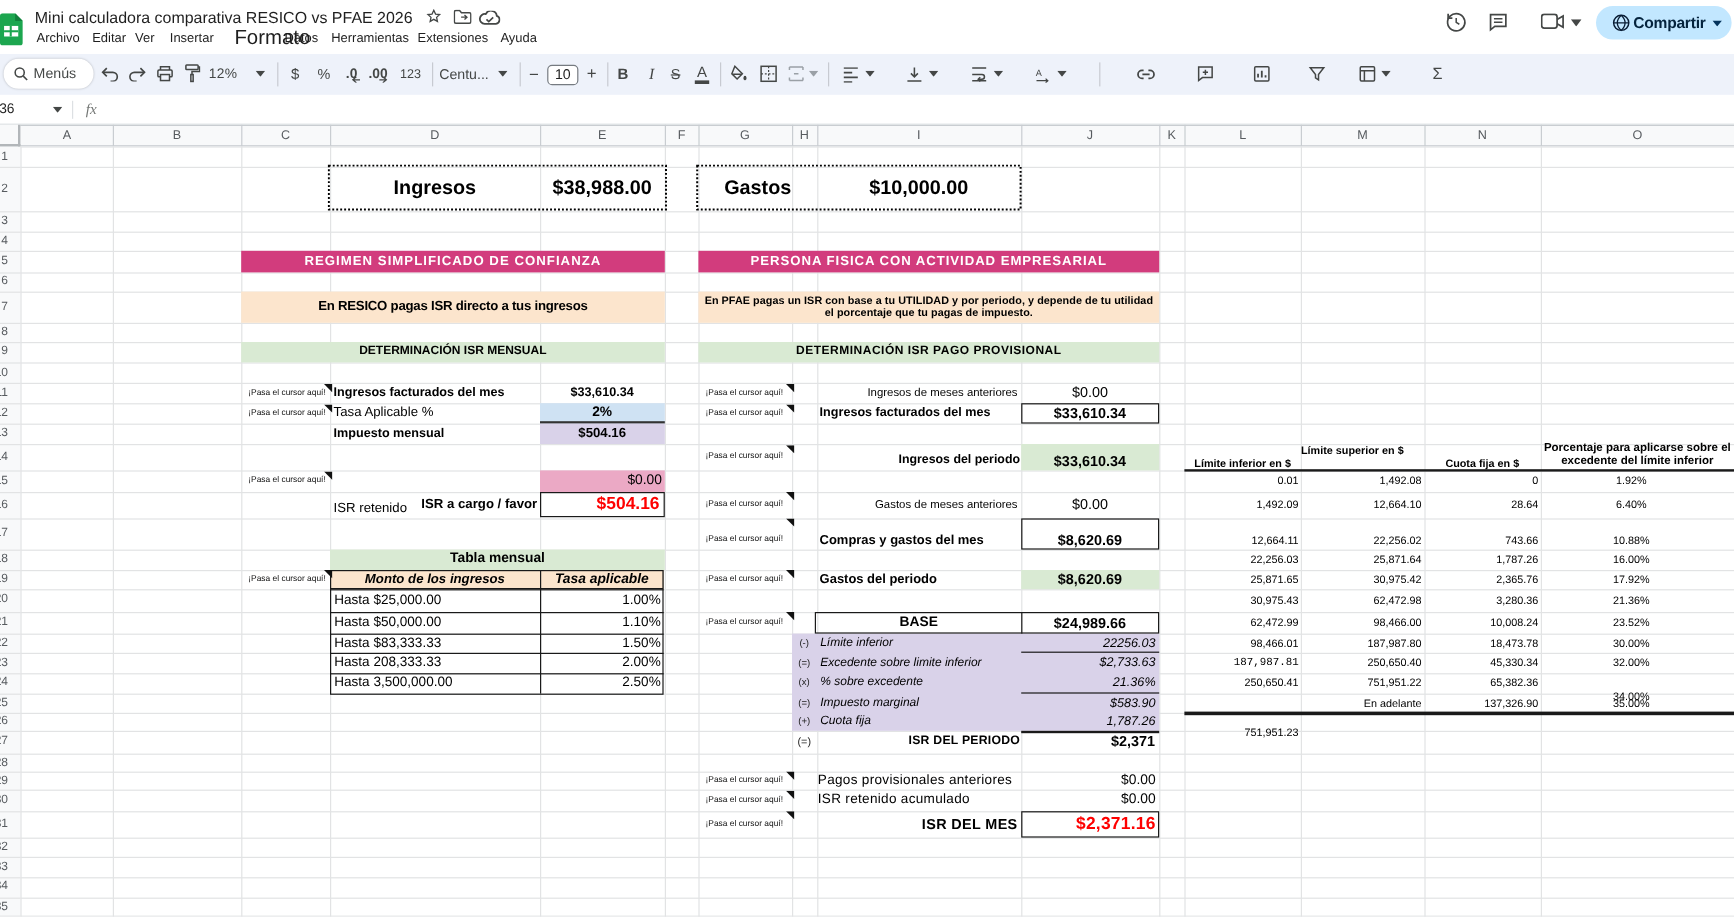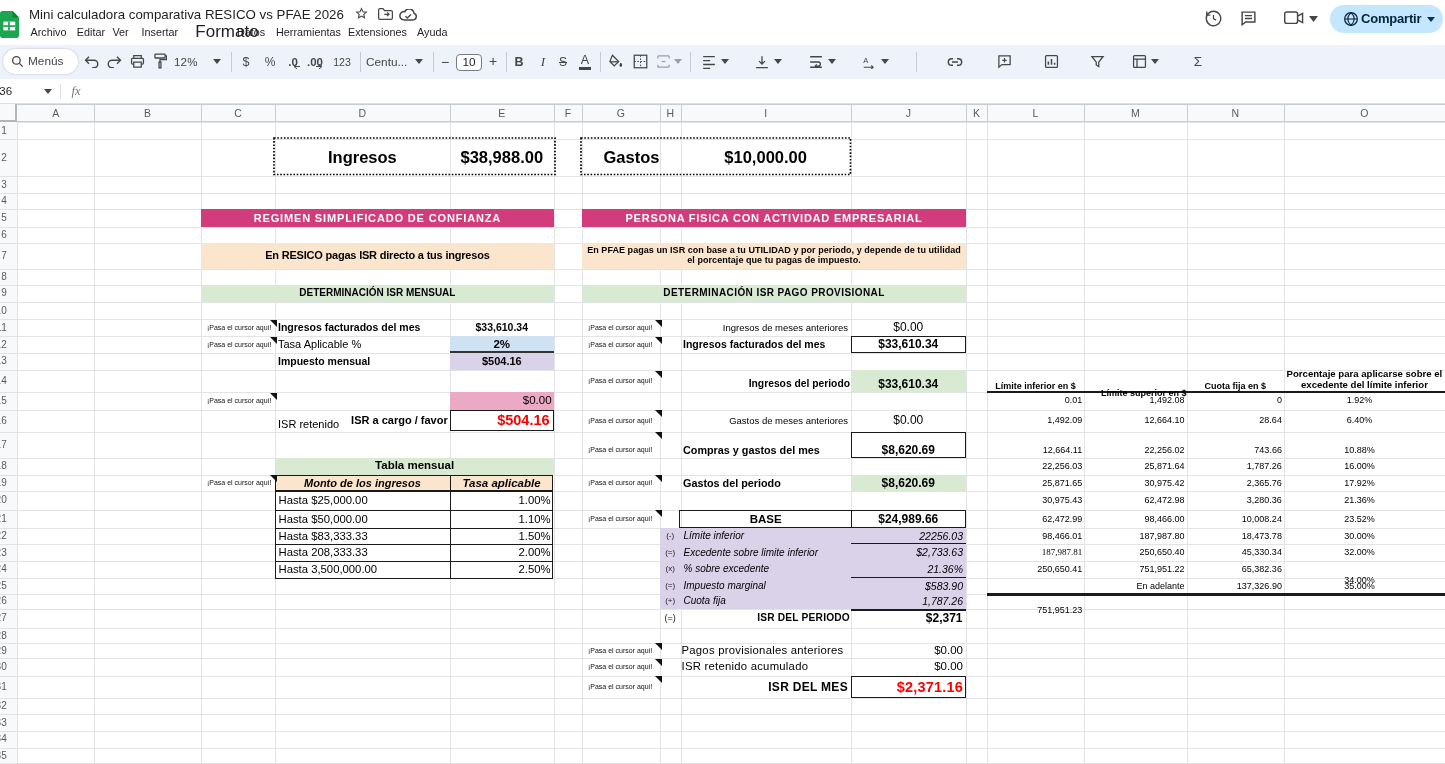--- a/index.html
+++ b/index.html
@@ -502,21 +502,21 @@
 <div style="position:absolute;left:659.6px;top:609.2px;width:21.2px;height:18.3px;font-family:'Liberation Sans',sans-serif;font-size:9px;color:#222;line-height:18.3px;text-align:center;white-space:nowrap;overflow:visible;">(=)</div>
 <div style="position:absolute;left:680.8px;top:609.2px;width:169.2px;height:18.3px;font-family:'Liberation Sans',sans-serif;font-size:10.2px;color:#000;line-height:18.3px;text-align:right;white-space:nowrap;font-weight:700;letter-spacing:0.2px;overflow:visible;">ISR DEL PERIODO</div>
 <div style="position:absolute;left:850.5px;top:609.2px;width:112.0px;height:18.3px;font-family:'Liberation Sans',sans-serif;font-size:12px;color:#000;line-height:18.3px;text-align:right;white-space:nowrap;font-weight:700;overflow:visible;">$2,371</div>
 <div style="position:absolute;left:681.5px;top:642.5px;width:167.0px;height:15.5px;font-family:'Liberation Sans',sans-serif;font-size:11.3px;color:#000;line-height:15.5px;text-align:left;white-space:nowrap;letter-spacing:0.25px;overflow:visible;">Pagos provisionales anteriores</div>
 <div style="position:absolute;left:850.5px;top:642.5px;width:112.5px;height:15.5px;font-family:'Liberation Sans',sans-serif;font-size:11.5px;color:#000;line-height:15.5px;text-align:right;white-space:nowrap;overflow:visible;">$0.00</div>
 <div style="position:absolute;left:681.5px;top:658.0px;width:167.0px;height:17.6px;font-family:'Liberation Sans',sans-serif;font-size:11.3px;color:#000;line-height:17.6px;text-align:left;white-space:nowrap;letter-spacing:0.25px;overflow:visible;">ISR retenido acumulado</div>
 <div style="position:absolute;left:850.5px;top:658.0px;width:112.5px;height:17.6px;font-family:'Liberation Sans',sans-serif;font-size:11.5px;color:#000;line-height:17.6px;text-align:right;white-space:nowrap;overflow:visible;">$0.00</div>
 <div style="position:absolute;left:680.8px;top:675.6px;width:167.2px;height:22.1px;font-family:'Liberation Sans',sans-serif;font-size:12px;color:#000;line-height:22.1px;text-align:right;white-space:nowrap;font-weight:700;letter-spacing:0.3px;overflow:visible;">ISR DEL MES</div>
 <div style="position:absolute;left:850.5px;top:675.6px;width:112.5px;height:22.1px;font-family:'Liberation Sans',sans-serif;font-size:14.5px;color:#fe0000;line-height:22.1px;text-align:right;white-space:nowrap;font-weight:700;letter-spacing:0.2px;overflow:visible;">$2,371.16</div>
 <div style="position:absolute;left:986.9px;top:378.5px;width:97.3px;height:14.0px;font-family:'Liberation Sans',sans-serif;font-size:9px;color:#000;line-height:14.0px;text-align:center;white-space:nowrap;font-weight:700;overflow:visible;">Límite inferior en $</div>
-<div style="position:absolute;left:1084.2px;top:386px;width:102.4px;height:14.0px;font-family:'Liberation Sans',sans-serif;font-size:9px;color:#000;line-height:14.0px;text-align:right;white-space:nowrap;font-weight:700;overflow:visible;">Límite superior en $</div>
+<div style="position:absolute;left:1084.2px;top:368px;width:102.4px;height:14.0px;font-family:'Liberation Sans',sans-serif;font-size:9px;color:#000;line-height:14.0px;text-align:left;white-space:nowrap;font-weight:700;overflow:visible;">Límite superior en $</div>
 <div style="position:absolute;left:1186.6px;top:378.5px;width:97.3px;height:14.0px;font-family:'Liberation Sans',sans-serif;font-size:9px;color:#000;line-height:14.0px;text-align:center;white-space:nowrap;font-weight:700;overflow:visible;">Cuota fija en $</div>
 <div style="position:absolute;left:1283.9px;top:369.0px;width:161.1px;height:23.0px;;font-family:'Liberation Sans',sans-serif;font-size:9.6px;font-weight:700;text-align:center;line-height:10.8px;color:#000;white-space:nowrap">Porcentaje para aplicarse sobre el<br>excedente del límite inferior</div>
 <div style="position:absolute;left:986.9px;top:392.3px;width:95.3px;height:17.3px;font-family:'Liberation Sans',sans-serif;font-size:9px;color:#000;line-height:17.3px;text-align:right;white-space:nowrap;overflow:visible;">0.01</div>
 <div style="position:absolute;left:1084.2px;top:392.3px;width:100.4px;height:17.3px;font-family:'Liberation Sans',sans-serif;font-size:9px;color:#000;line-height:17.3px;text-align:right;white-space:nowrap;overflow:visible;">1,492.08</div>
 <div style="position:absolute;left:1186.6px;top:392.3px;width:95.3px;height:17.3px;font-family:'Liberation Sans',sans-serif;font-size:9px;color:#000;line-height:17.3px;text-align:right;white-space:nowrap;overflow:visible;">0</div>
 <div style="position:absolute;left:1283.9px;top:392.3px;width:151.1px;height:17.3px;font-family:'Liberation Sans',sans-serif;font-size:9px;color:#000;line-height:17.3px;text-align:center;white-space:nowrap;overflow:visible;">1.92%</div>
 <div style="position:absolute;left:986.9px;top:409.6px;width:95.3px;height:21.9px;font-family:'Liberation Sans',sans-serif;font-size:9px;color:#000;line-height:21.9px;text-align:right;white-space:nowrap;overflow:visible;">1,492.09</div>
 <div style="position:absolute;left:1084.2px;top:409.6px;width:100.4px;height:21.9px;font-family:'Liberation Sans',sans-serif;font-size:9px;color:#000;line-height:21.9px;text-align:right;white-space:nowrap;overflow:visible;">12,664.10</div>
 <div style="position:absolute;left:1186.6px;top:409.6px;width:95.3px;height:21.9px;font-family:'Liberation Sans',sans-serif;font-size:9px;color:#000;line-height:21.9px;text-align:right;white-space:nowrap;overflow:visible;">28.64</div>
 <div style="position:absolute;left:1283.9px;top:409.6px;width:151.1px;height:21.9px;font-family:'Liberation Sans',sans-serif;font-size:9px;color:#000;line-height:21.9px;text-align:center;white-space:nowrap;overflow:visible;">6.40%</div>
@@ -537,21 +537,21 @@
 <div style="position:absolute;left:1186.6px;top:491.4px;width:95.3px;height:18.1px;font-family:'Liberation Sans',sans-serif;font-size:9px;color:#000;line-height:18.1px;text-align:right;white-space:nowrap;overflow:visible;">3,280.36</div>
 <div style="position:absolute;left:1283.9px;top:491.4px;width:151.1px;height:18.1px;font-family:'Liberation Sans',sans-serif;font-size:9px;color:#000;line-height:18.1px;text-align:center;white-space:nowrap;overflow:visible;">21.36%</div>
 <div style="position:absolute;left:986.9px;top:509.5px;width:95.3px;height:18.2px;font-family:'Liberation Sans',sans-serif;font-size:9px;color:#000;line-height:18.2px;text-align:right;white-space:nowrap;overflow:visible;">62,472.99</div>
 <div style="position:absolute;left:1084.2px;top:509.5px;width:100.4px;height:18.2px;font-family:'Liberation Sans',sans-serif;font-size:9px;color:#000;line-height:18.2px;text-align:right;white-space:nowrap;overflow:visible;">98,466.00</div>
 <div style="position:absolute;left:1186.6px;top:509.5px;width:95.3px;height:18.2px;font-family:'Liberation Sans',sans-serif;font-size:9px;color:#000;line-height:18.2px;text-align:right;white-space:nowrap;overflow:visible;">10,008.24</div>
 <div style="position:absolute;left:1283.9px;top:509.5px;width:151.1px;height:18.2px;font-family:'Liberation Sans',sans-serif;font-size:9px;color:#000;line-height:18.2px;text-align:center;white-space:nowrap;overflow:visible;">23.52%</div>
 <div style="position:absolute;left:986.9px;top:527.7px;width:95.3px;height:16.0px;font-family:'Liberation Sans',sans-serif;font-size:9px;color:#000;line-height:16.0px;text-align:right;white-space:nowrap;overflow:visible;">98,466.01</div>
 <div style="position:absolute;left:1084.2px;top:527.7px;width:100.4px;height:16.0px;font-family:'Liberation Sans',sans-serif;font-size:9px;color:#000;line-height:16.0px;text-align:right;white-space:nowrap;overflow:visible;">187,987.80</div>
 <div style="position:absolute;left:1186.6px;top:527.7px;width:95.3px;height:16.0px;font-family:'Liberation Sans',sans-serif;font-size:9px;color:#000;line-height:16.0px;text-align:right;white-space:nowrap;overflow:visible;">18,473.78</div>
 <div style="position:absolute;left:1283.9px;top:527.7px;width:151.1px;height:16.0px;font-family:'Liberation Sans',sans-serif;font-size:9px;color:#000;line-height:16.0px;text-align:center;white-space:nowrap;overflow:visible;">30.00%</div>
-<div style="position:absolute;left:986.9px;top:543.7px;width:95.3px;height:17.6px;font-family:Liberation Serif, serif;font-size:9px;color:#000;line-height:17.6px;text-align:right;white-space:nowrap;overflow:visible;">187,987.81</div>
+<div style="position:absolute;left:986.9px;top:543.7px;width:95.3px;height:17.6px;font-family:Liberation Mono, monospace;font-size:9px;color:#000;line-height:17.6px;text-align:right;white-space:nowrap;overflow:visible;">187,987.81</div>
 <div style="position:absolute;left:1084.2px;top:543.7px;width:100.4px;height:17.6px;font-family:'Liberation Sans',sans-serif;font-size:9px;color:#000;line-height:17.6px;text-align:right;white-space:nowrap;overflow:visible;">250,650.40</div>
 <div style="position:absolute;left:1186.6px;top:543.7px;width:95.3px;height:17.6px;font-family:'Liberation Sans',sans-serif;font-size:9px;color:#000;line-height:17.6px;text-align:right;white-space:nowrap;overflow:visible;">45,330.34</div>
 <div style="position:absolute;left:1283.9px;top:543.7px;width:151.1px;height:17.6px;font-family:'Liberation Sans',sans-serif;font-size:9px;color:#000;line-height:17.6px;text-align:center;white-space:nowrap;overflow:visible;">32.00%</div>
 <div style="position:absolute;left:986.9px;top:561.3px;width:95.3px;height:16.5px;font-family:'Liberation Sans',sans-serif;font-size:9px;color:#000;line-height:16.5px;text-align:right;white-space:nowrap;overflow:visible;">250,650.41</div>
 <div style="position:absolute;left:1084.2px;top:561.3px;width:100.4px;height:16.5px;font-family:'Liberation Sans',sans-serif;font-size:9px;color:#000;line-height:16.5px;text-align:right;white-space:nowrap;overflow:visible;">751,951.22</div>
 <div style="position:absolute;left:1186.6px;top:561.3px;width:95.3px;height:16.5px;font-family:'Liberation Sans',sans-serif;font-size:9px;color:#000;line-height:16.5px;text-align:right;white-space:nowrap;overflow:visible;">65,382.36</div>
 <div style="position:absolute;left:1283.9px;top:572px;width:151.1px;height:16.5px;font-family:'Liberation Sans',sans-serif;font-size:9px;color:#000;line-height:16.5px;text-align:center;white-space:nowrap;overflow:visible;">34.00%</div>
 <div style="position:absolute;left:986.9px;top:577.8px;width:95.3px;height:16.6px;font-family:'Liberation Sans',sans-serif;font-size:9px;color:#000;line-height:16.6px;text-align:right;white-space:nowrap;overflow:visible;margin-top:24px;">751,951.23</div>
 <div style="position:absolute;left:1084.2px;top:577.8px;width:100.4px;height:16.6px;font-family:'Liberation Sans',sans-serif;font-size:9px;color:#000;line-height:16.6px;text-align:right;white-space:nowrap;overflow:visible;">En adelante</div>
 <div style="position:absolute;left:1186.6px;top:577.8px;width:95.3px;height:16.6px;font-family:'Liberation Sans',sans-serif;font-size:9px;color:#000;line-height:16.6px;text-align:right;white-space:nowrap;overflow:visible;">137,326.90</div>

